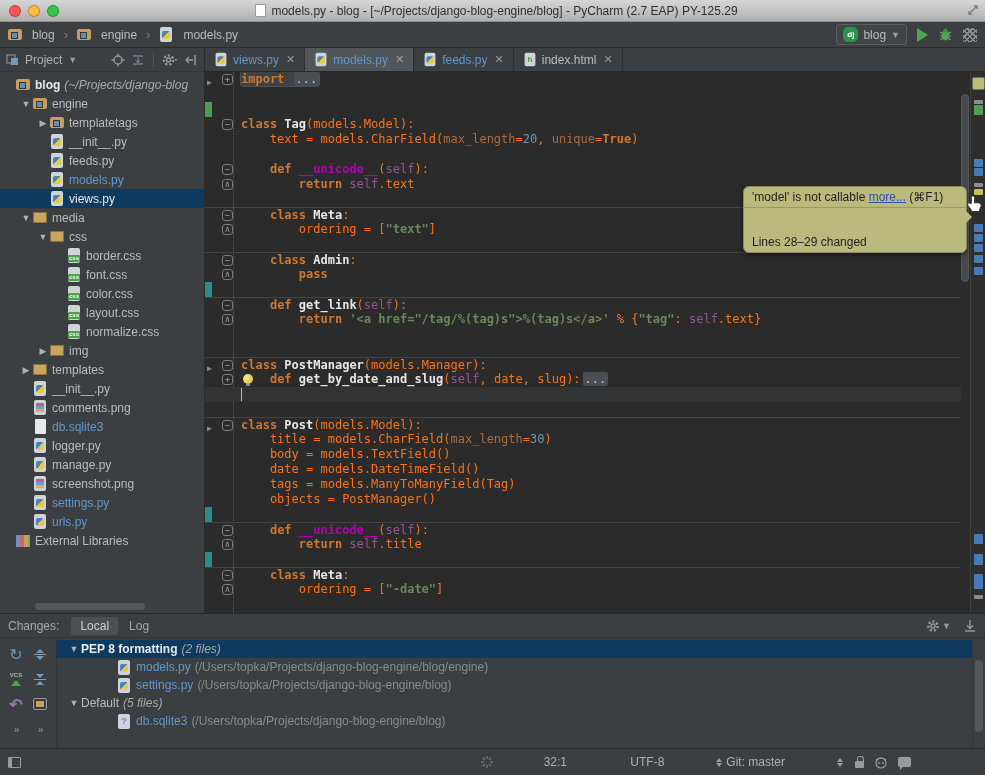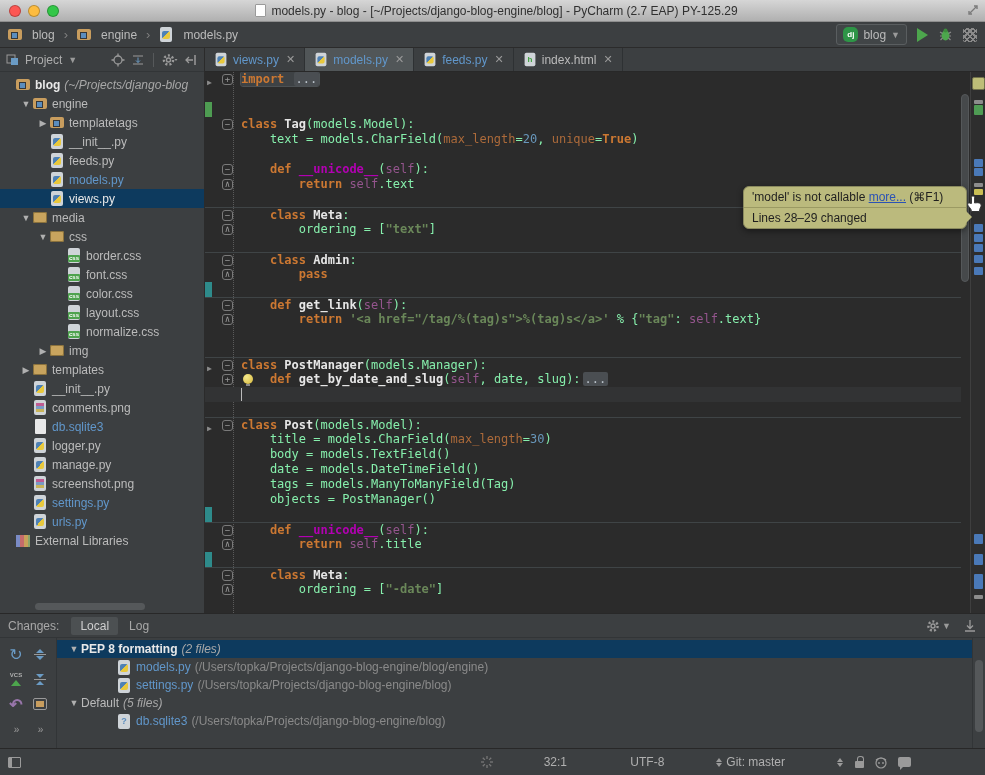--- a/index.html
+++ b/index.html
@@ -113,38 +113,38 @@
   .bulb::after { content:""; position:absolute; left:3px; bottom:-2px; width:4px; height:2px; background:#8a8a8a; }
   .code-in { position:relative; z-index:1; }
   .code-in.hlbox { background:#3e4245; outline:1px solid #4c5154; border-radius:2px; }
   .c-k{color:#cc7832;font-weight:bold}
   .c-w{color:#e6e6e6;font-weight:bold}
   .c-m2{color:#b200b2;font-weight:bold}
   .c-sf{color:#94558d}
   .c-p{color:#ac6a3a}
   .c-n{color:#6897bb}
   .c-s{color:#6a8759;font-weight:bold}
-  .c-d{color:#86efac}
+  .c-d{color:#f97316}
   .c-fold{background:#4a4e52;color:#b8c0c8;border-radius:2px;padding:0 2px;margin-left:2px}
 
   .sbar { width:9px; position:relative; }
   .sbar .thumb { position:absolute; left:0; top:22px; width:8px; height:188px;
     background:#46494b; border:1px solid #55585a; border-radius:4px; }
   .stripe { width:15px; position:relative; background:#2e2e2e; border-left:1px solid #3f3f3f; }
   .indicator { position:absolute; top:5px; left:1px; width:13px; height:13px;
     background:#bebe78; border:1px solid #72724c; border-radius:2px; z-index:5; }
   .mark { position:absolute; left:3px; width:9px; border-radius:1px; }
   .mark.blue{background:#4a79b8}.mark.green{background:#4f9c54}
   .mark.gray{background:#8c8c8c}.mark.yellow{background:#c9be55}
 
   .tooltip { position:absolute; top:114px; right:18px; width:224px; z-index:20;
     background:#bbba7d; border:1px solid #8a8a5e; border-radius:6px; color:#1f1f1f;
     font-size:12px; box-shadow:0 2px 6px rgba(0,0,0,.45); }
   .tooltip .r1 { padding:3px 8px; border-bottom:1px solid #9b9a63; }
-  .tooltip .r2 { padding:3px 8px; }
+  .tooltip .r2 { padding:3px 8px;margin-top:24px; }
   .tooltip a { color:#2b52b5; text-decoration:underline; }
   .tooltip::after { content:""; position:absolute; right:-6px; top:24px;
     border-top:6px solid transparent; border-bottom:6px solid transparent;
     border-left:6px solid #bbba7d; }
   .handcur { position:absolute; right:0px; top:122px; z-index:30; }
 
   
   .changes { height:135px; display:flex; flex-direction:column; background:#3c3f41;
     border-top:1px solid #282828; }
   .ch-header { height:24px; display:flex; align-items:center; gap:4px; padding:0 8px;

